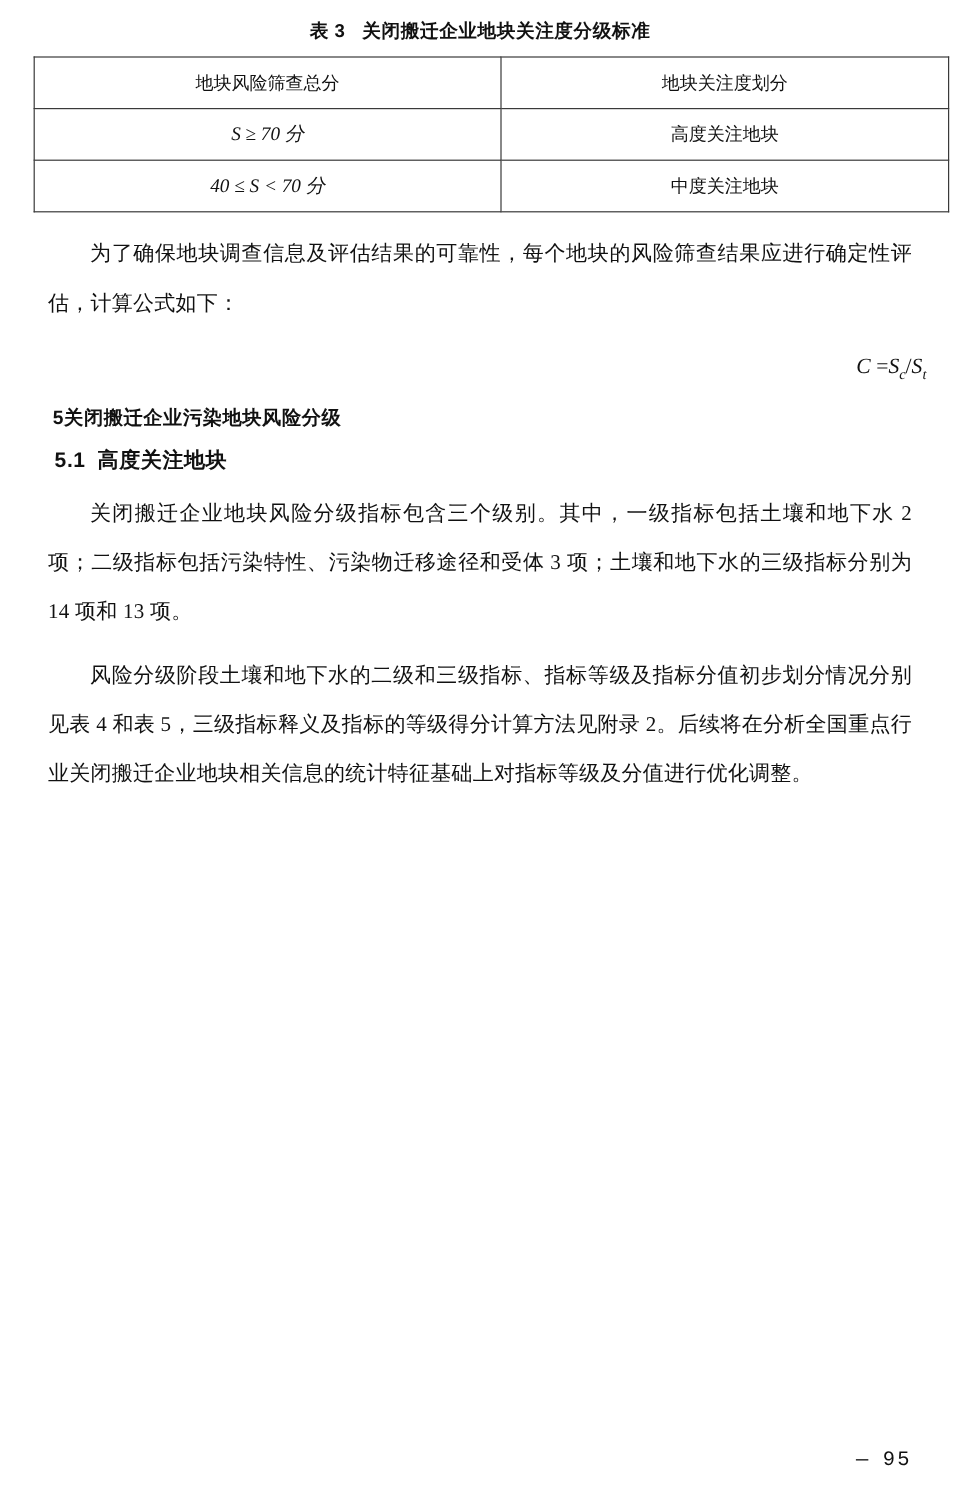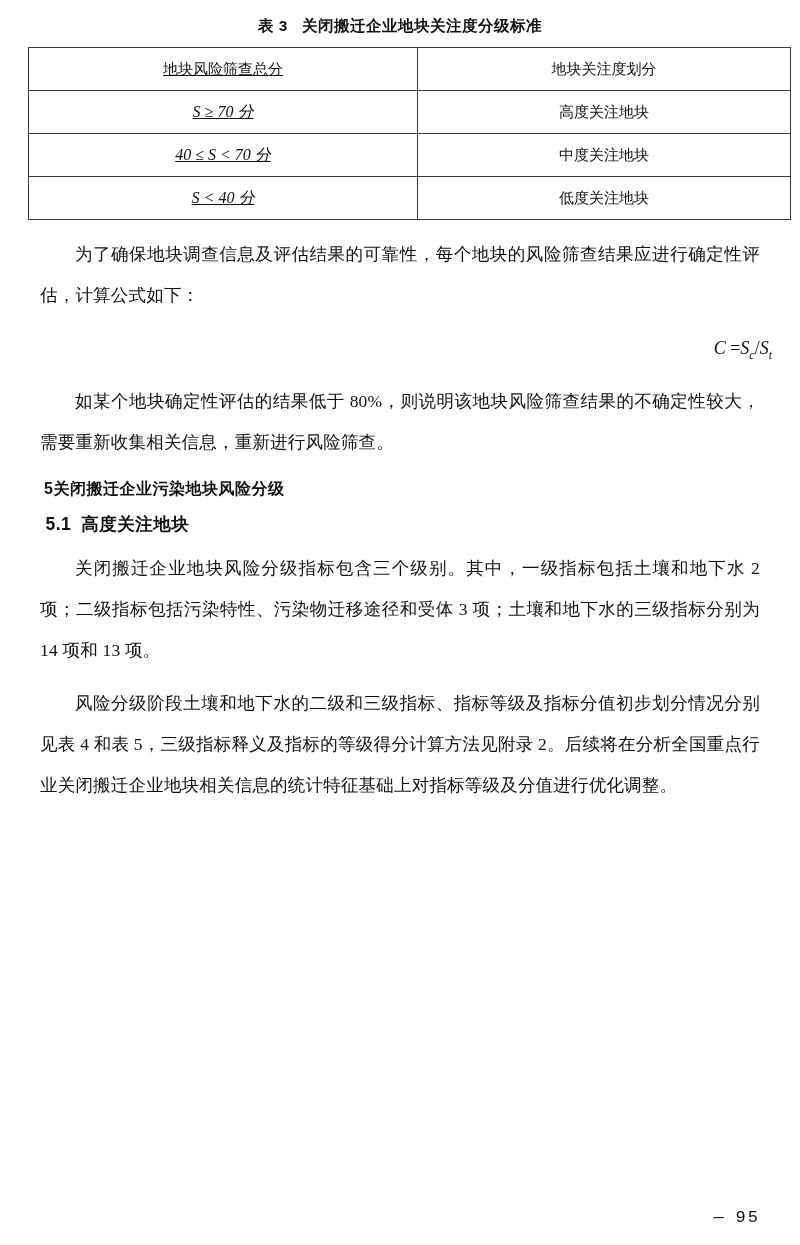--- a/index.html
+++ b/index.html
@@ -44,21 +44,21 @@
     text-align: center;
     font-size: 15px;
     font-family: "Liberation Sans", "DejaVu Sans", sans-serif;
     font-weight: normal;
     height: 38px;
     padding: 2px 4px;
   }
   table.grade tr.head td {
     font-size: 15px;
   }
-  table.grade td.col1 { width: 380px; text-decoration: underline; }
+  table.grade td.col1 { width: 380px; }
   table.grade td.col2 { width: 364px; }
   .ital {
     font-family: "Liberation Serif", "DejaVu Serif", serif;
     font-style: italic;
     font-size: 16px;
   }
   p.body {
     font-size: 17.5px;
     line-height: 41px;
     margin: 12px;
@@ -135,35 +135,30 @@
         <td class="col2">地块关注度划分</td>
       </tr>
       <tr>
         <td class="col1"><span class="ital">S ≥ 70 分</span></td>
         <td class="col2">高度关注地块</td>
       </tr>
       <tr>
         <td class="col1"><span class="ital">40 ≤ S &lt; 70 分</span></td>
         <td class="col2">中度关注地块</td>
       </tr>
-      <tr>
-        <td class="col1"><span class="ital">S &lt; 40 分</span></td>
-        <td class="col2">低度关注地块</td>
-      </tr>
     </tbody>
   </table>
 
   <p class="body indent first-after-table">为了确保地块调查信息及评估结果的可靠性，每个地块的风险筛查结果应进行确定性评估，计算公式如下：</p>
 
   <div class="formula">
     <i>C</i> =<i>S</i><sub>c</sub>/<i>S</i><sub>t</sub>
   </div>
 
 
-  <p class="body indent">如某个地块确定性评估的结果低于 80%，则说明该地块风险筛查结果的不确定性较大，需要重新收集相关信息，重新进行风险筛查。</p>
 
   <h2 class="heading">
     <span class="sub-num">5</span><span>关闭搬迁企业污染地块风险分级</span>
   </h2>
 
   <h3 class="subheading">
     <span class="sub-num">5.1</span><span>高度关注地块</span>
   </h3>
 
   <p class="body indent">关闭搬迁企业地块风险分级指标包含三个级别。其中，一级指标包括土壤和地下水 2 项；二级指标包括污染特性、污染物迁移途径和受体 3 项；土壤和地下水的三级指标分别为 14 项和 13 项。</p>

